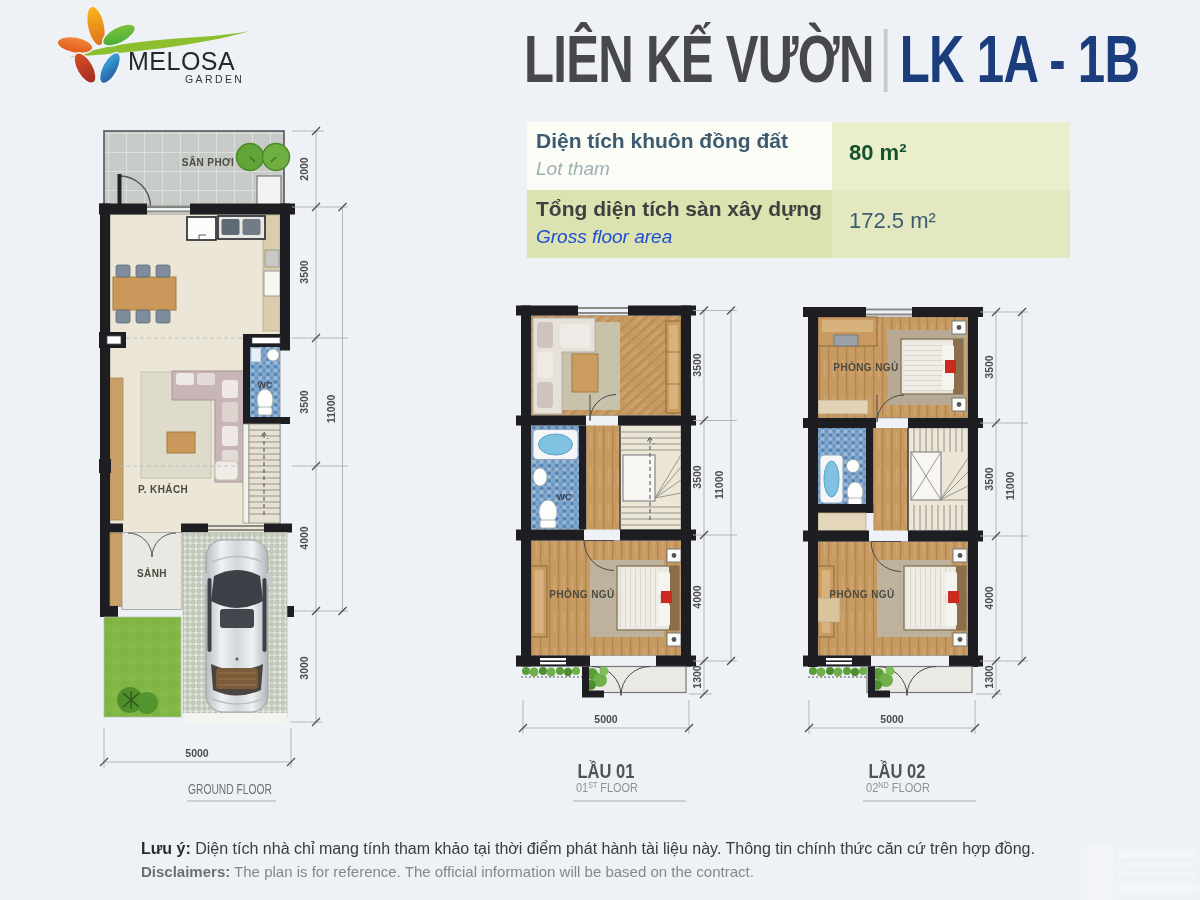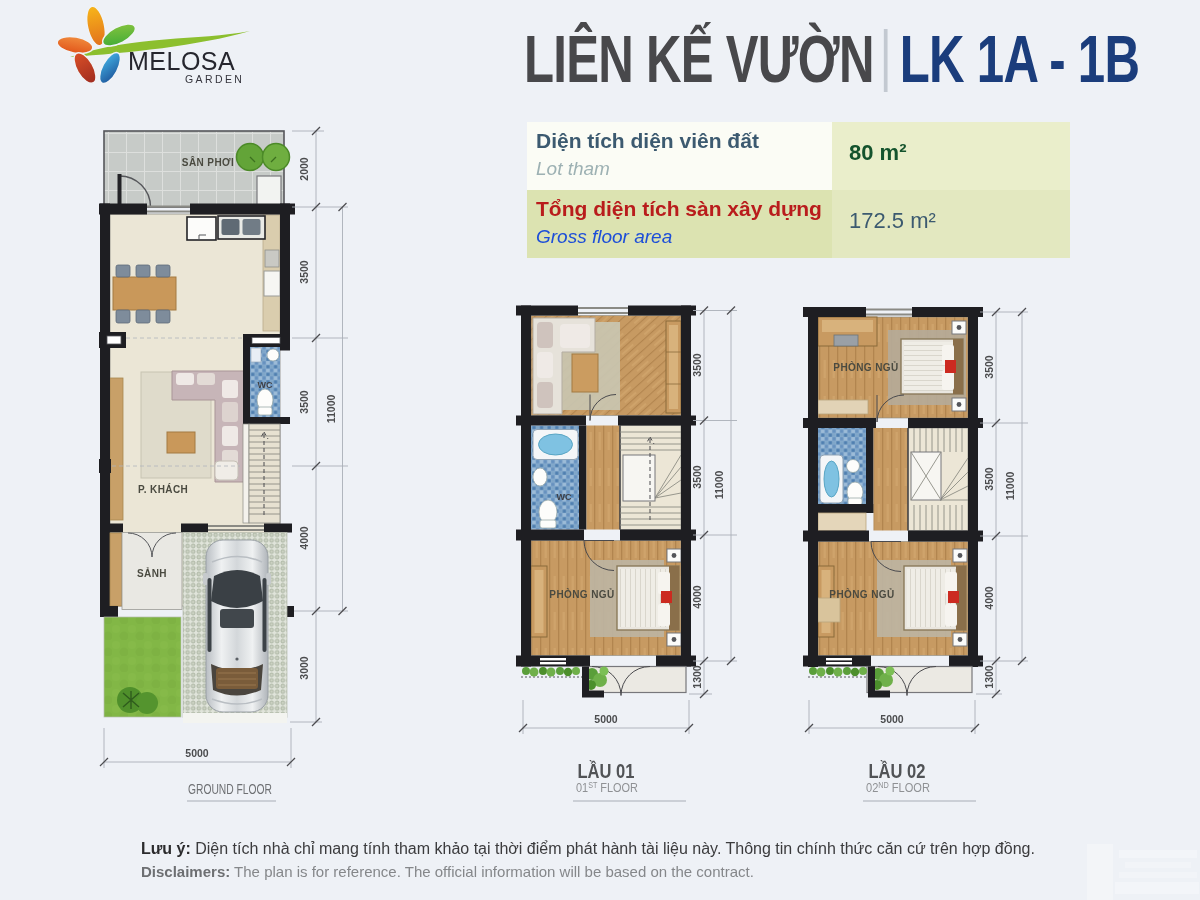--- a/index.html
+++ b/index.html
@@ -52,29 +52,29 @@
 </svg>
 </div>
 
 <div style="position:absolute;left:524px;top:21px;white-space:nowrap;transform:scaleX(.745);transform-origin:0 0;">
   <span style="font-size:66px;font-weight:bold;color:#48484b;letter-spacing:-1px;">LIÊN KẾ VƯỜN</span><span style="display:inline-block;width:5px;height:63px;background:#c3c9d1;margin:0 16px 0 14px;vertical-align:-10px;"></span><span style="font-size:66px;font-weight:bold;color:#1b3d7c;letter-spacing:-1px;">LK 1A - 1B</span>
 </div>
 
 <div style="position:absolute;left:527px;top:122px;width:543px;height:68px;">
   <div style="position:absolute;left:0;top:0;width:305px;height:68px;background:#fbfcf5;"></div>
   <div style="position:absolute;left:305px;top:0;width:238px;height:68px;background:#eaeecb;"></div>
-  <div style="position:absolute;left:9px;top:7px;font-size:21px;font-weight:bold;color:#3c5a70;">Diện tích diện viên đất</div>
+  <div style="position:absolute;left:9px;top:7px;font-size:21px;font-weight:bold;color:#3c5a70;">Diện tích khuôn đồng đất</div>
   <div style="position:absolute;left:9px;top:36px;font-size:19px;font-style:italic;color:#9db1b3;">Lot tham</div>
   <div style="position:absolute;left:322px;top:18px;font-size:22px;font-weight:bold;color:#14532d;">80 m²</div>
 </div>
 
 <div style="position:absolute;left:527px;top:190px;width:543px;height:68px;">
   <div style="position:absolute;left:0;top:0;width:305px;height:68px;background:#dce3b1;"></div>
   <div style="position:absolute;left:305px;top:0;width:238px;height:68px;background:#e3e8c0;"></div>
-  <div style="position:absolute;left:9px;top:7px;font-size:21px;font-weight:bold;color:#b91c1c;">Tổng diện tích sàn xây dựng</div>
+  <div style="position:absolute;left:9px;top:7px;font-size:21px;font-weight:bold;color:#404040;">Tổng diện tích sàn xây dựng</div>
   <div style="position:absolute;left:9px;top:36px;font-size:19px;font-style:italic;color:#1d4ed8;">Gross floor area</div>
   <div style="position:absolute;left:322px;top:18px;font-size:22px;font-weight:normal;color:#3c5a70;">172.5 m²</div>
 </div>
 
 <svg id="plans" width="1200" height="900" viewBox="0 0 1200 900" style="position:absolute;left:0;top:0;">
 <defs>
   <pattern id="wv" width="9" height="36" patternUnits="userSpaceOnUse">
     <rect width="9" height="36" fill="#c79a62"></rect>
     <rect width="1.3" height="36" fill="#b2854f"></rect>
     <rect x="4.6" width="2.2" height="18" fill="#d5ab73" opacity=".55"></rect>

